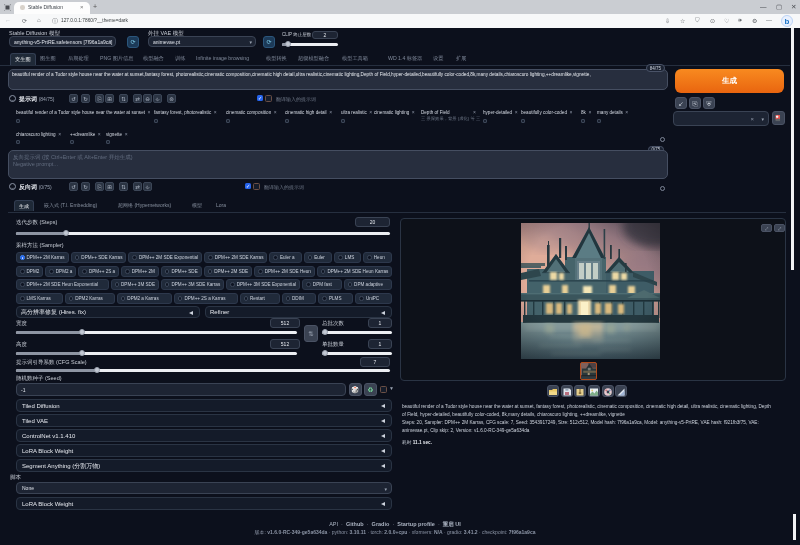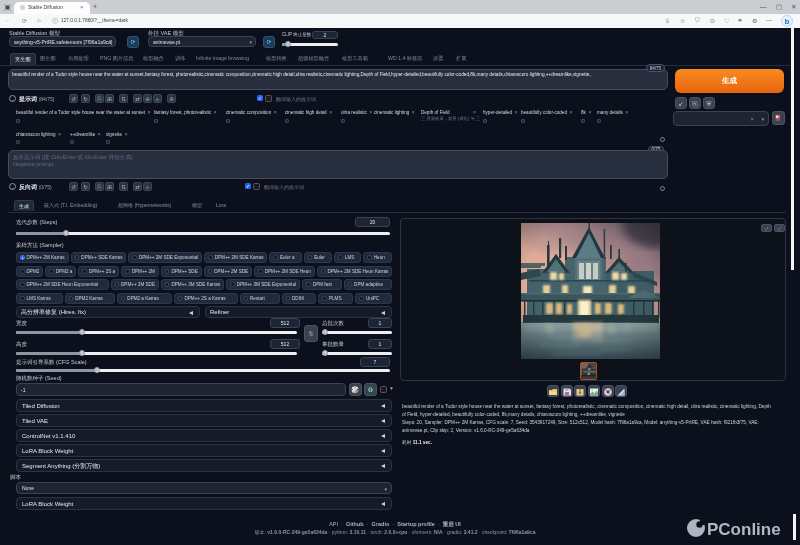--- a/index.html
+++ b/index.html
@@ -493,25 +493,17 @@
           <path d="M3.5 8.5 L8.5 3.5 L8.5 8.5 z" fill="#9fb4d6"></path>
         </svg></div>
 
     <div class="abs info" style="left:402px;top:375px;width:372px;">beautiful render of a Tudor style house near the water at sunset, fantasy forest, photorealistic, cinematic composition, cinematic high detail, ultra realistic, cinematic lighting, Depth of Field, hyper-detailed, beautifully color-coded, 8k,many details, chiaroscuro lighting, ++dreamlike, vignette</div>
     <div class="abs info" style="left:402px;top:391px;width:372px;">Steps: 20, Sampler: DPM++ 2M Karras, CFG scale: 7, Seed: 3543917249, Size: 512x512, Model hash: 7f96a1a9ca, Model: anything-v5-PrtRE, VAE hash: f921fb3f75, VAE: animevae.pt, Clip skip: 2, Version: v1.6.0-RC-349-ge5a634da</div>
     <div class="abs info" style="left:402px;top:411px;">耗时 <b style="color:#e5e8ee;">11.1 sec.</b></div>
 
     <div class="abs" style="left:0;top:493px;width:790px;text-align:center;font-size:5.5px;color:#aab2c0;">API&nbsp;&nbsp;·&nbsp;&nbsp;<b>Github</b>&nbsp;&nbsp;·&nbsp;&nbsp;<b>Gradio</b>&nbsp;&nbsp;·&nbsp;&nbsp;<b>Startup profile</b>&nbsp;&nbsp;·&nbsp;&nbsp;<b>重启 UI</b></div>
     <div class="abs" style="left:0;top:501px;width:790px;text-align:center;font-size:5px;color:#8c95a6;">版本: <b>v1.6.0-RC-349-ge5a634da</b>&nbsp;·&nbsp;python: <b>3.10.11</b>&nbsp;·&nbsp;torch: <b>2.0.0+cpu</b>&nbsp;·&nbsp;xformers: <b>N/A</b>&nbsp;·&nbsp;gradio: <b>3.41.2</b>&nbsp;·&nbsp;checkpoint: <b>7f96a1a9ca</b></div>
 
-    <div class="abs" style="left:686px;top:488px;width:104px;height:24px;">
-      <svg width="104" height="24" viewBox="0 0 104 24">
-        <circle cx="10" cy="12" r="9" fill="#aeb4bf"></circle>
-        <circle cx="13.5" cy="8.5" r="3.2" fill="#0c101c"></circle>
-        <rect x="14" y="2" width="8" height="7" fill="#0c101c"></rect>
-        <text x="21" y="18.5" font-family="Liberation Sans, sans-serif" font-size="17" font-weight="bold" fill="#b2b8c3">PConline</text>
-      </svg>
-    </div>
   </div>
 
   <div class="abs" style="left:791px;top:28px;width:3px;height:242px;background:#f2f3f5;"></div>
   <div class="abs" style="left:793px;top:514px;width:3px;height:26px;background:#f2f3f5;"></div>
 </div>
 
 </body></html>

